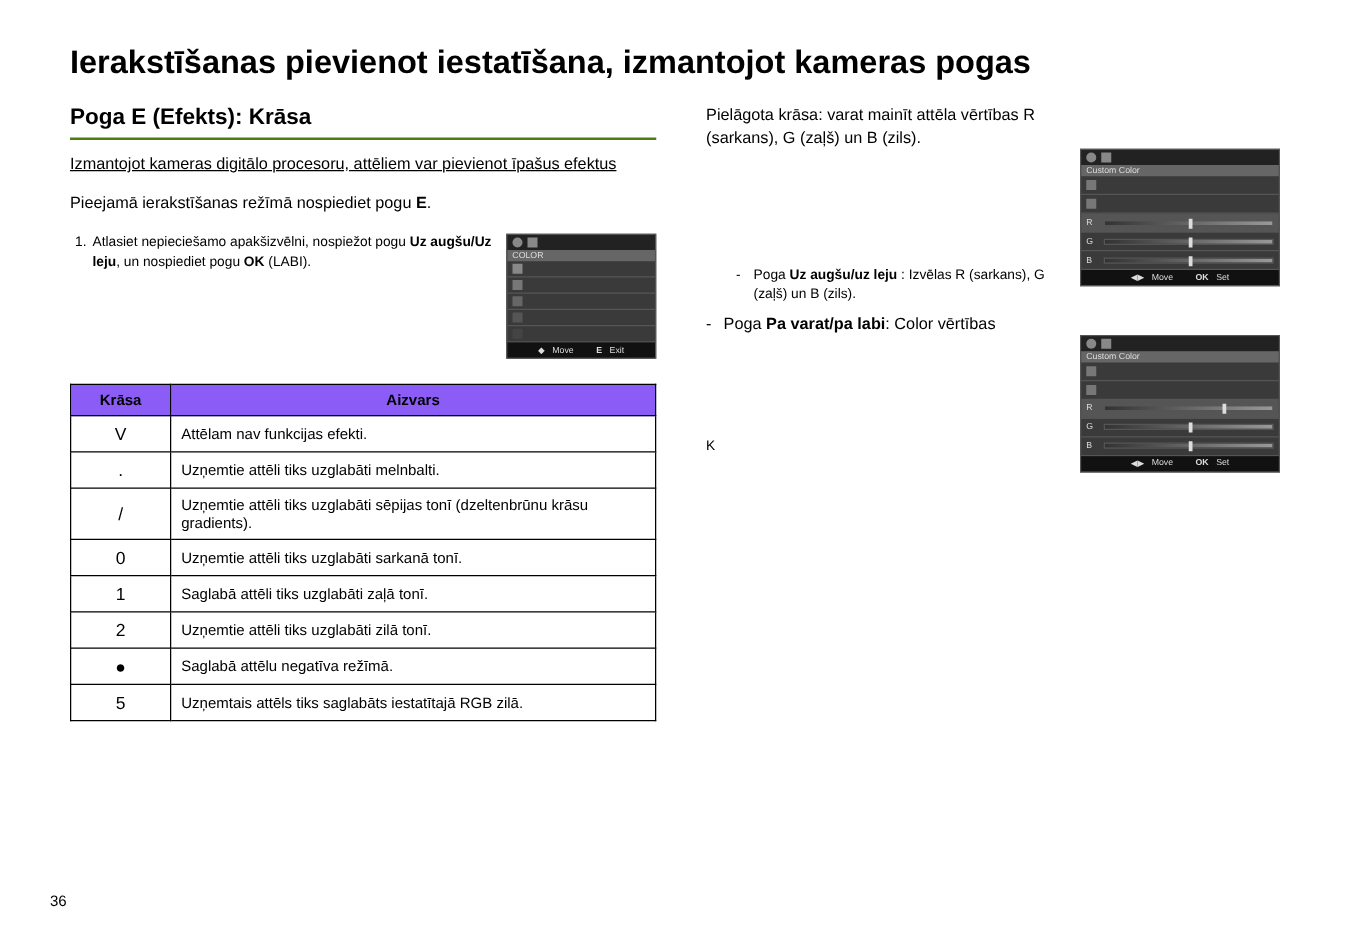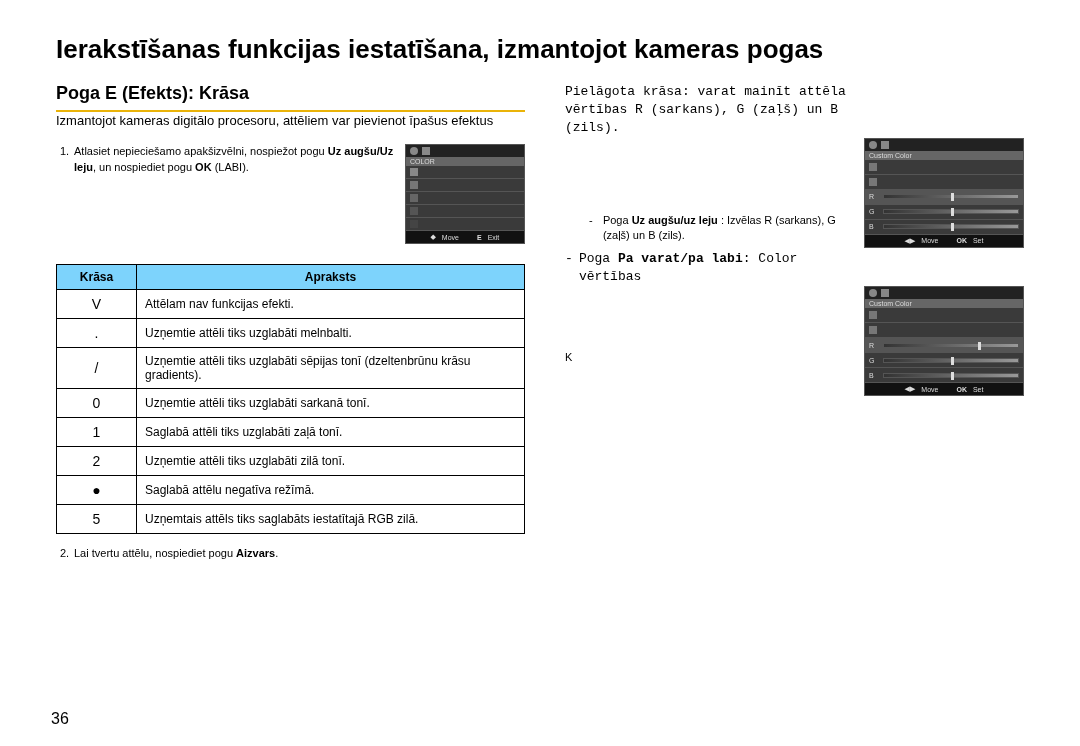--- a/index.html
+++ b/index.html
@@ -23,27 +23,29 @@
   }
   .col-left {
     width: 480px;
   }
   .col-right {
     width: 470px;
   }
   .section-title {
     font-size: 18px;
     font-weight: bold;
-    border-bottom: 2px solid #eab308;
+    border-bottom: 2px solid #4d7c0f;
     padding-bottom: 6px;
+    margin-bottom: 10px;
   }
   .intro {
     font-size: 13px;
     margin-bottom: 14px;
     line-height: 1.4;
+    text-decoration: underline;
   }
   .instruction {
     font-size: 13px;
     margin-bottom: 18px;
   }
   .step-row {
     display: flex;
     gap: 10px;
     margin-bottom: 20px;
   }
@@ -111,21 +113,21 @@
     justify-content: center;
   }
   .lcd-footer .sep { margin: 0 3px; }
   .color-table {
     width: 100%;
     border-collapse: collapse;
     font-size: 12px;
     margin-bottom: 12px;
   }
   .color-table th {
-    background: #7dd3fc;
+    background: #8b5cf6;
     font-weight: bold;
     padding: 5px 8px;
     border: 1px solid #000;
     text-align: center;
   }
   .color-table td {
     border: 1px solid #000;
     padding: 6px 8px;
   }
   .color-table td.sym {
@@ -139,28 +141,27 @@
     line-height: 1.4;
   }
   .footnote .num {
     display: inline-block;
     margin-left: -14px;
     width: 14px;
   }
   .page-num {
     position: absolute;
     bottom: 18px;
-    left: 51px;
-    font-size: 16px;
+    left: 40px;
+    font-size: 12px;
   }
   .right-text {
     flex: 1;
     font-size: 13px;
     line-height: 1.4;
-    font-family: Liberation Mono, monospace;
   }
   .right-text.indent {
     padding-left: 14px;
     position: relative;
   }
   .right-text.indent .dash {
     position: absolute;
     left: 0;
   }
   .sub-indent {
@@ -232,27 +233,30 @@
     background: #ddd;
   }
   .right-block .text-area,
   .right-block2 .text-area {
     width: 290px;
   }
 </style>
 </head>
 <body>
 
-<h1 class="main-title">Ierakstīšanas funkcijas iestatīšana, izmantojot kameras pogas</h1>
+<h1 class="main-title">Ierakstīšanas pievienot iestatīšana, izmantojot kameras pogas</h1>
 
 <div class="two-col">
 
   <div class="col-left">
     <h2 class="section-title">Poga E (Efekts): Krāsa</h2>
     <p class="intro">Izmantojot kameras digitālo procesoru, attēliem var pievienot īpašus efektus</p>
+    <p class="instruction">
+      <span>Pieejamā ierakstīšanas režīmā nospiediet pogu </span><span class="bold">E</span><span>.</span>
+    </p>
 
     <div class="step-row">
       <div class="step-text">
         <span class="num">1.</span><span>Atlasiet nepieciešamo apakšizvēlni, nospiežot pogu </span><span class="bold">Uz augšu/Uz leju</span><span>, un nospiediet pogu </span><span class="bold">OK</span><span> (LABI).</span>
       </div>
       <div class="lcd">
         <div class="lcd-topbar">
           <span class="icon-dot"></span>
           <span class="icon-sq"></span>
         </div>
@@ -279,21 +283,21 @@
           <span class="bold">E</span>
           <span>Exit</span>
         </div>
       </div>
     </div>
 
     <table class="color-table">
       <tbody>
           <tr>
         <th>Krāsa</th>
-        <th>Apraksts</th>
+        <th>Aizvars</th>
       </tr>
       <tr>
             <td class="sym">V</td>
             <td>Attēlam nav funkcijas efekti.</td>
           </tr>
       <tr>
             <td class="sym">.</td>
             <td>Uzņemtie attēli tiks uzglabāti melnbalti.</td>
           </tr>
       <tr>
@@ -316,23 +320,20 @@
             <td class="sym">●</td>
             <td>Saglabā attēlu negatīva režīmā.</td>
           </tr>
       <tr>
             <td class="sym">5</td>
             <td>Uzņemtais attēls tiks saglabāts iestatītajā RGB zilā.</td>
           </tr>
     </tbody>
       </table>
 
-    <p class="footnote">
-      <span class="num">2.</span><span>Lai tvertu attēlu, nospiediet pogu </span><span class="bold">Aizvars</span><span>.</span>
-    </p>
   </div>
 
   <div class="col-right">
 
     <div class="right-block">
       <div class="text-area">
         <p class="right-text">Pielāgota krāsa: varat mainīt attēla vērtības R (sarkans), G (zaļš) un B (zils).</p>
       </div>
       <div class="lcd2">
         <div class="lcd-topbar">

